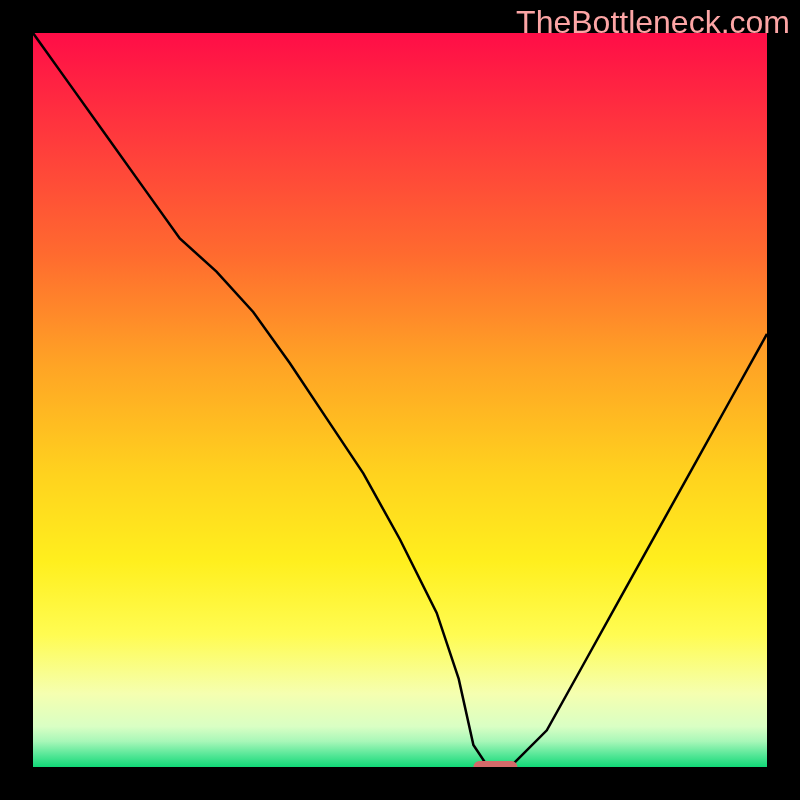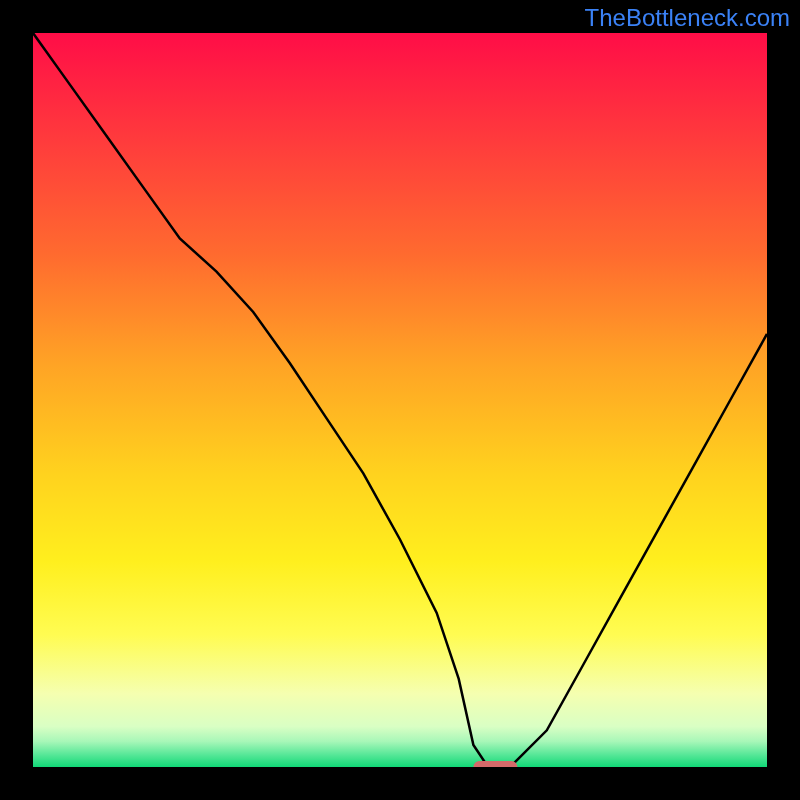--- a/index.html
+++ b/index.html
@@ -13,23 +13,23 @@
   .chart-container {
     position: relative;
     width: 800px;
     height: 800px;
     background: #000000;
   }
   .watermark {
     position: absolute;
     top: 4px;
     right: 10px;
-    color: #3b82f6;
+    color: #fca5a5;
     font-family: Arial, Helvetica, sans-serif;
-    font-size: 24px;
+    font-size: 32px;
     font-weight: 500;
     z-index: 10;
   }
   .plot-area {
     position: absolute;
     left: 33px;
     top: 33px;
     width: 734px;
     height: 734px;
     overflow: hidden;

